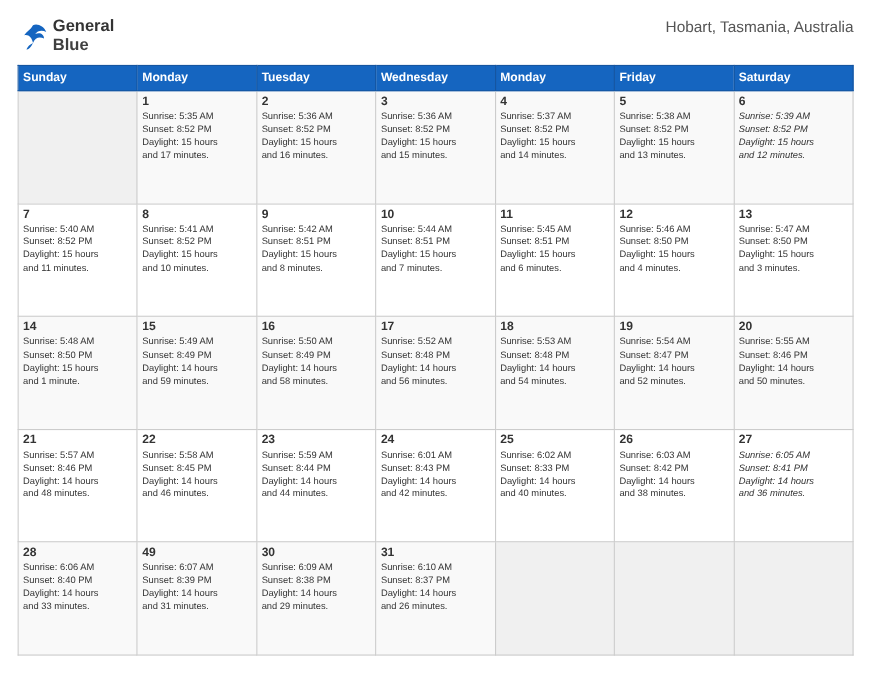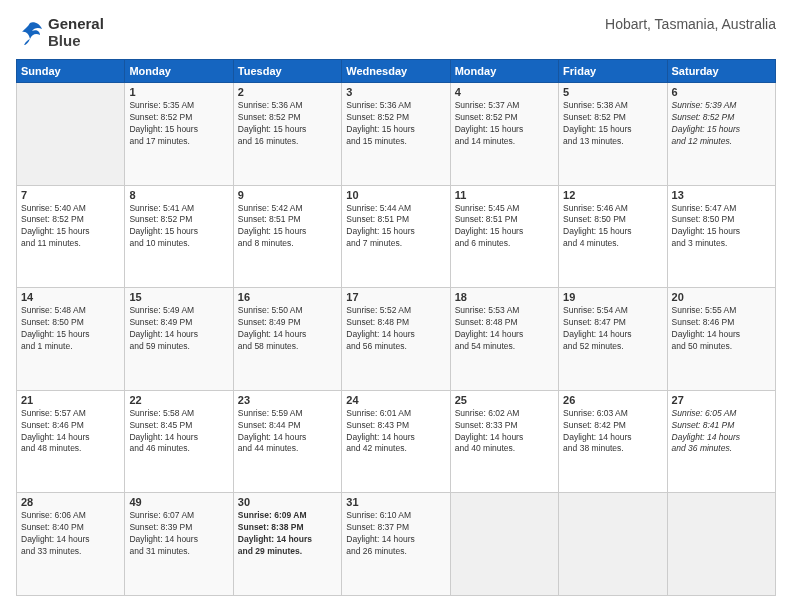--- a/index.html
+++ b/index.html
@@ -329,21 +329,21 @@
           </td>
           <td>
             <span class="day-number">49</span>
             <div class="day-info" style="white-space: pre-line;">Sunrise: 6:07 AM
 Sunset: 8:39 PM
 Daylight: 14 hours
 and 31 minutes.</div>
           </td>
           <td>
             <span class="day-number">30</span>
-            <div class="day-info" style="white-space: pre-line; font-weight: bold;">Sunrise: 6:09 AM
+            <div class="day-info" style="white-space: pre-line;">Sunrise: 6:09 AM
 Sunset: 8:38 PM
 Daylight: 14 hours
 and 29 minutes.</div>
           </td>
           <td>
             <span class="day-number">31</span>
             <div class="day-info" style="white-space: pre-line;">Sunrise: 6:10 AM
 Sunset: 8:37 PM
 Daylight: 14 hours
 and 26 minutes.</div>

